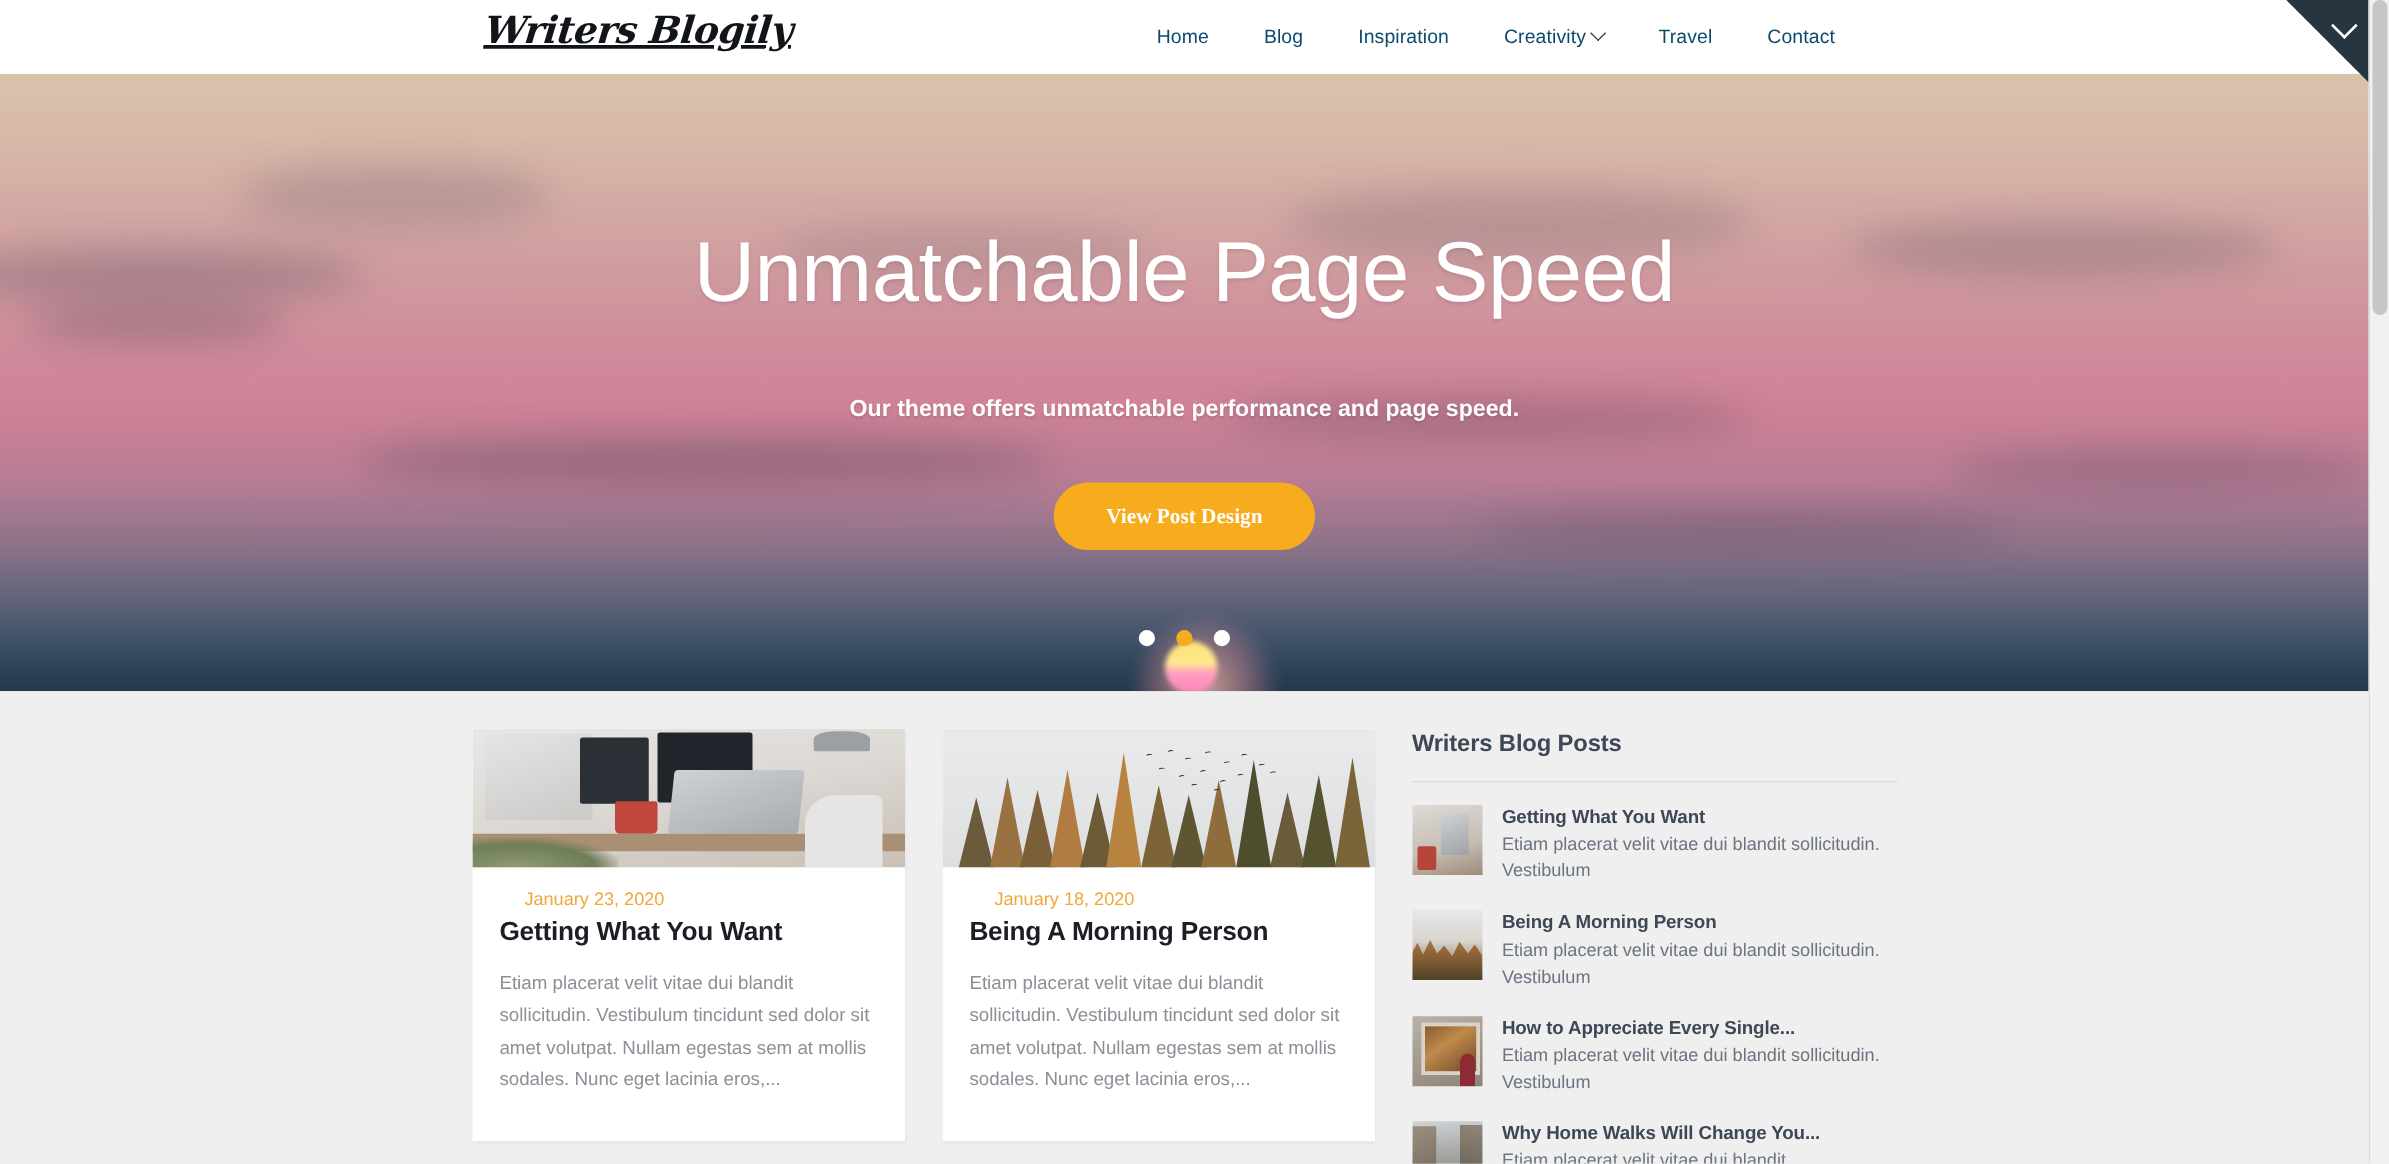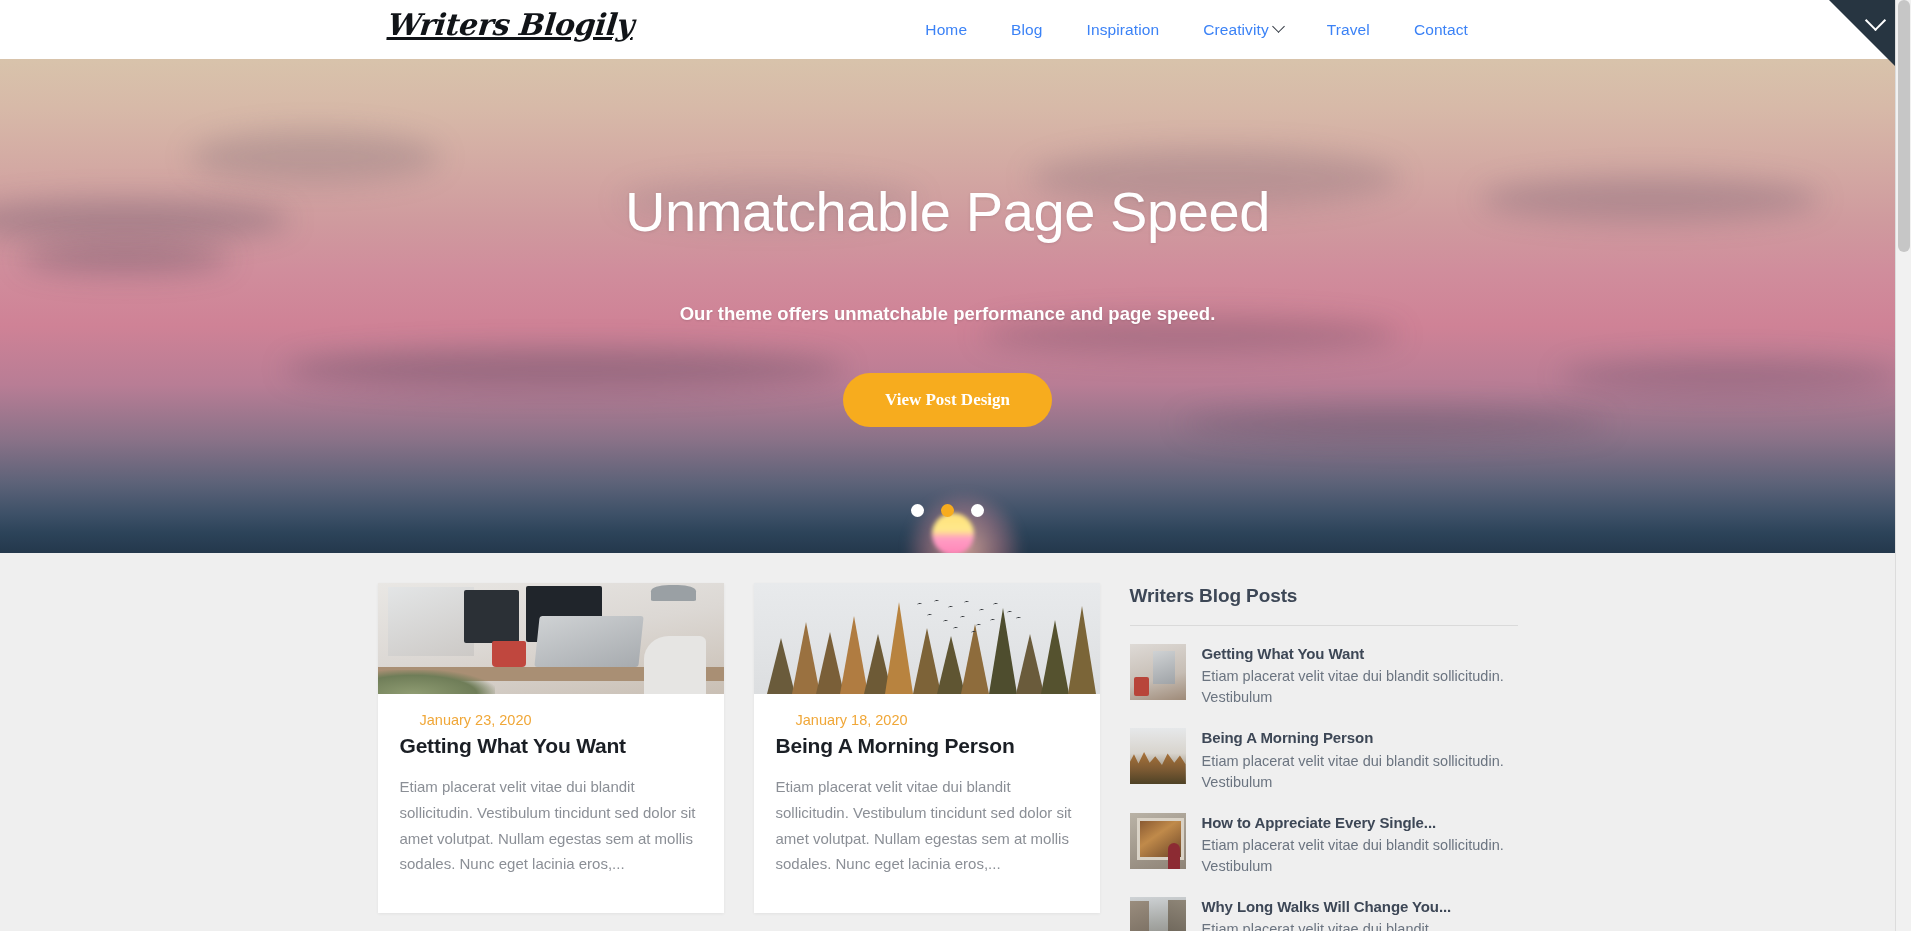--- a/index.html
+++ b/index.html
@@ -47,21 +47,21 @@
     display:flex;
     align-items:center;
     gap:0px;
   }
   .nav-link {
     display:flex;
     align-items:center;
     gap:5px;
     padding:0 22px;
     font-size:15.5px;
-    color:#3b82f6;
+    color:#0c4a6e;
     text-decoration:none;
     white-space:nowrap;
     letter-spacing:0.1px;
   }
   .chev {
     display:inline-block;
     width:9px; height:9px;
     border-right:1.8px solid #2f3640;
     border-bottom:1.8px solid #2f3640;
     transform:translateY(-3px) rotate(45deg);
@@ -146,21 +146,21 @@
     filter:blur(2.2px);
   }
 
   .hero-inner {
     position:relative;
     z-index:5;
     text-align:center;
     padding-top:124px;
   }
   .hero-title {
-    font-size:56px;
+    font-size:68px;
     font-weight:400;
     color:#ffffff;
     letter-spacing:-0.4px;
     line-height:1.05;
     text-shadow:0 1px 3px rgba(80,50,60,0.16);
   }
   .hero-sub {
     margin-top:30px;
     font-size:18.5px;
     font-weight:700;
@@ -506,21 +506,21 @@
           <div class="pop-thumb th-gallery"></div>
           <div class="pop-text">
             <div class="pop-title">How to Appreciate Every Single...</div>
             <div class="pop-excerpt">Etiam placerat velit vitae dui blandit sollicitudin. Vestibulum</div>
           </div>
         </div>
 
         <div class="pop-item">
           <div class="pop-thumb th-street"></div>
           <div class="pop-text">
-            <div class="pop-title">Why Long Walks Will Change You...</div>
+            <div class="pop-title">Why Home Walks Will Change You...</div>
             <div class="pop-excerpt">Etiam placerat velit vitae dui blandit</div>
           </div>
         </div>
 
       </aside>
 
     </div>
   </section>
 
   <div class="corner-ribbon">

